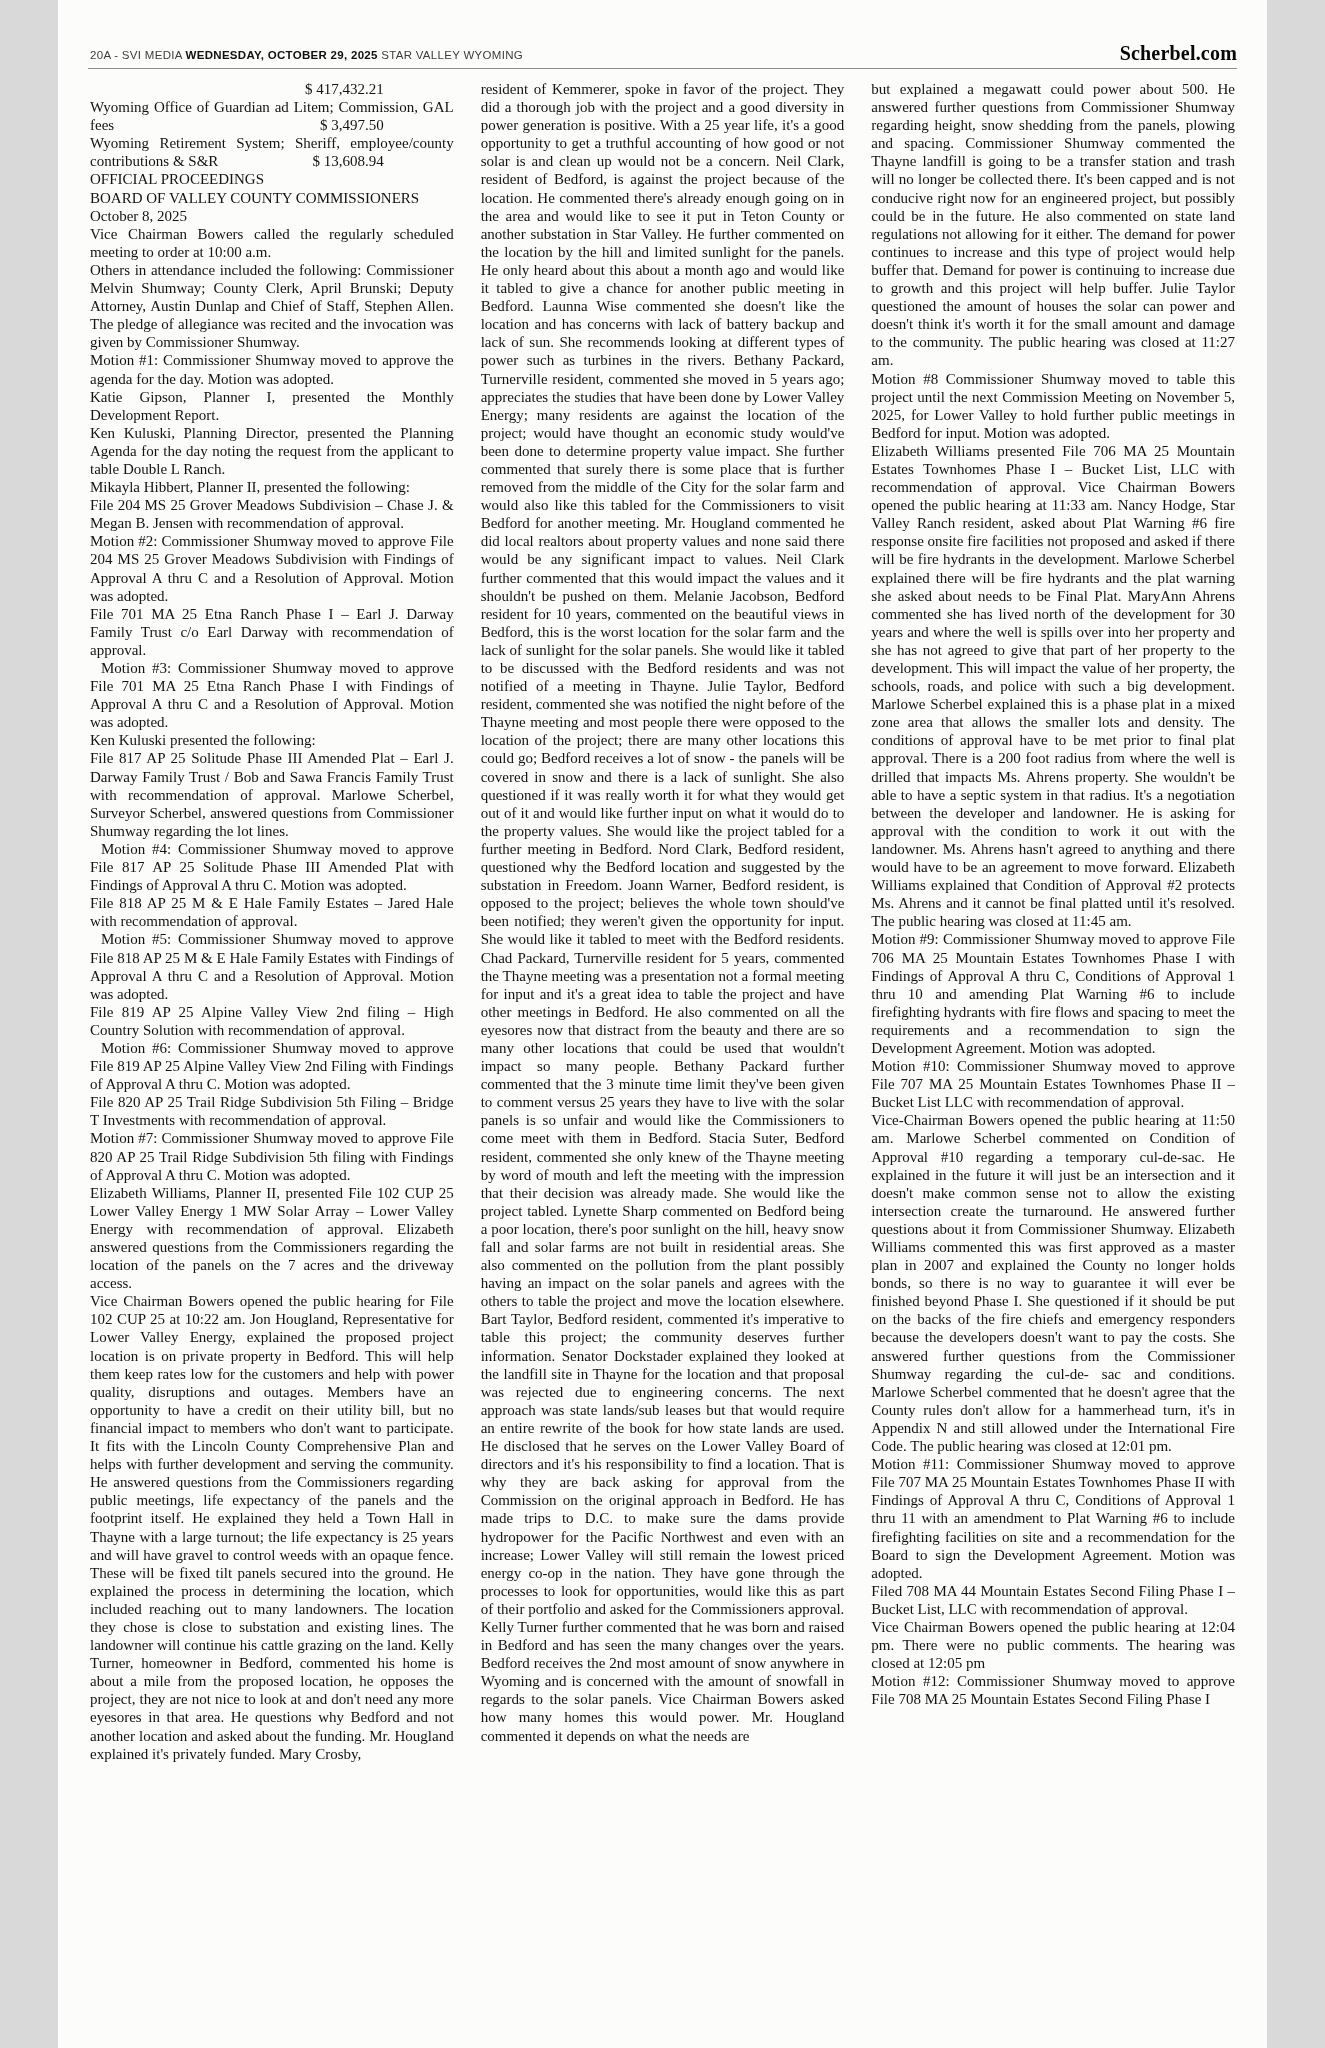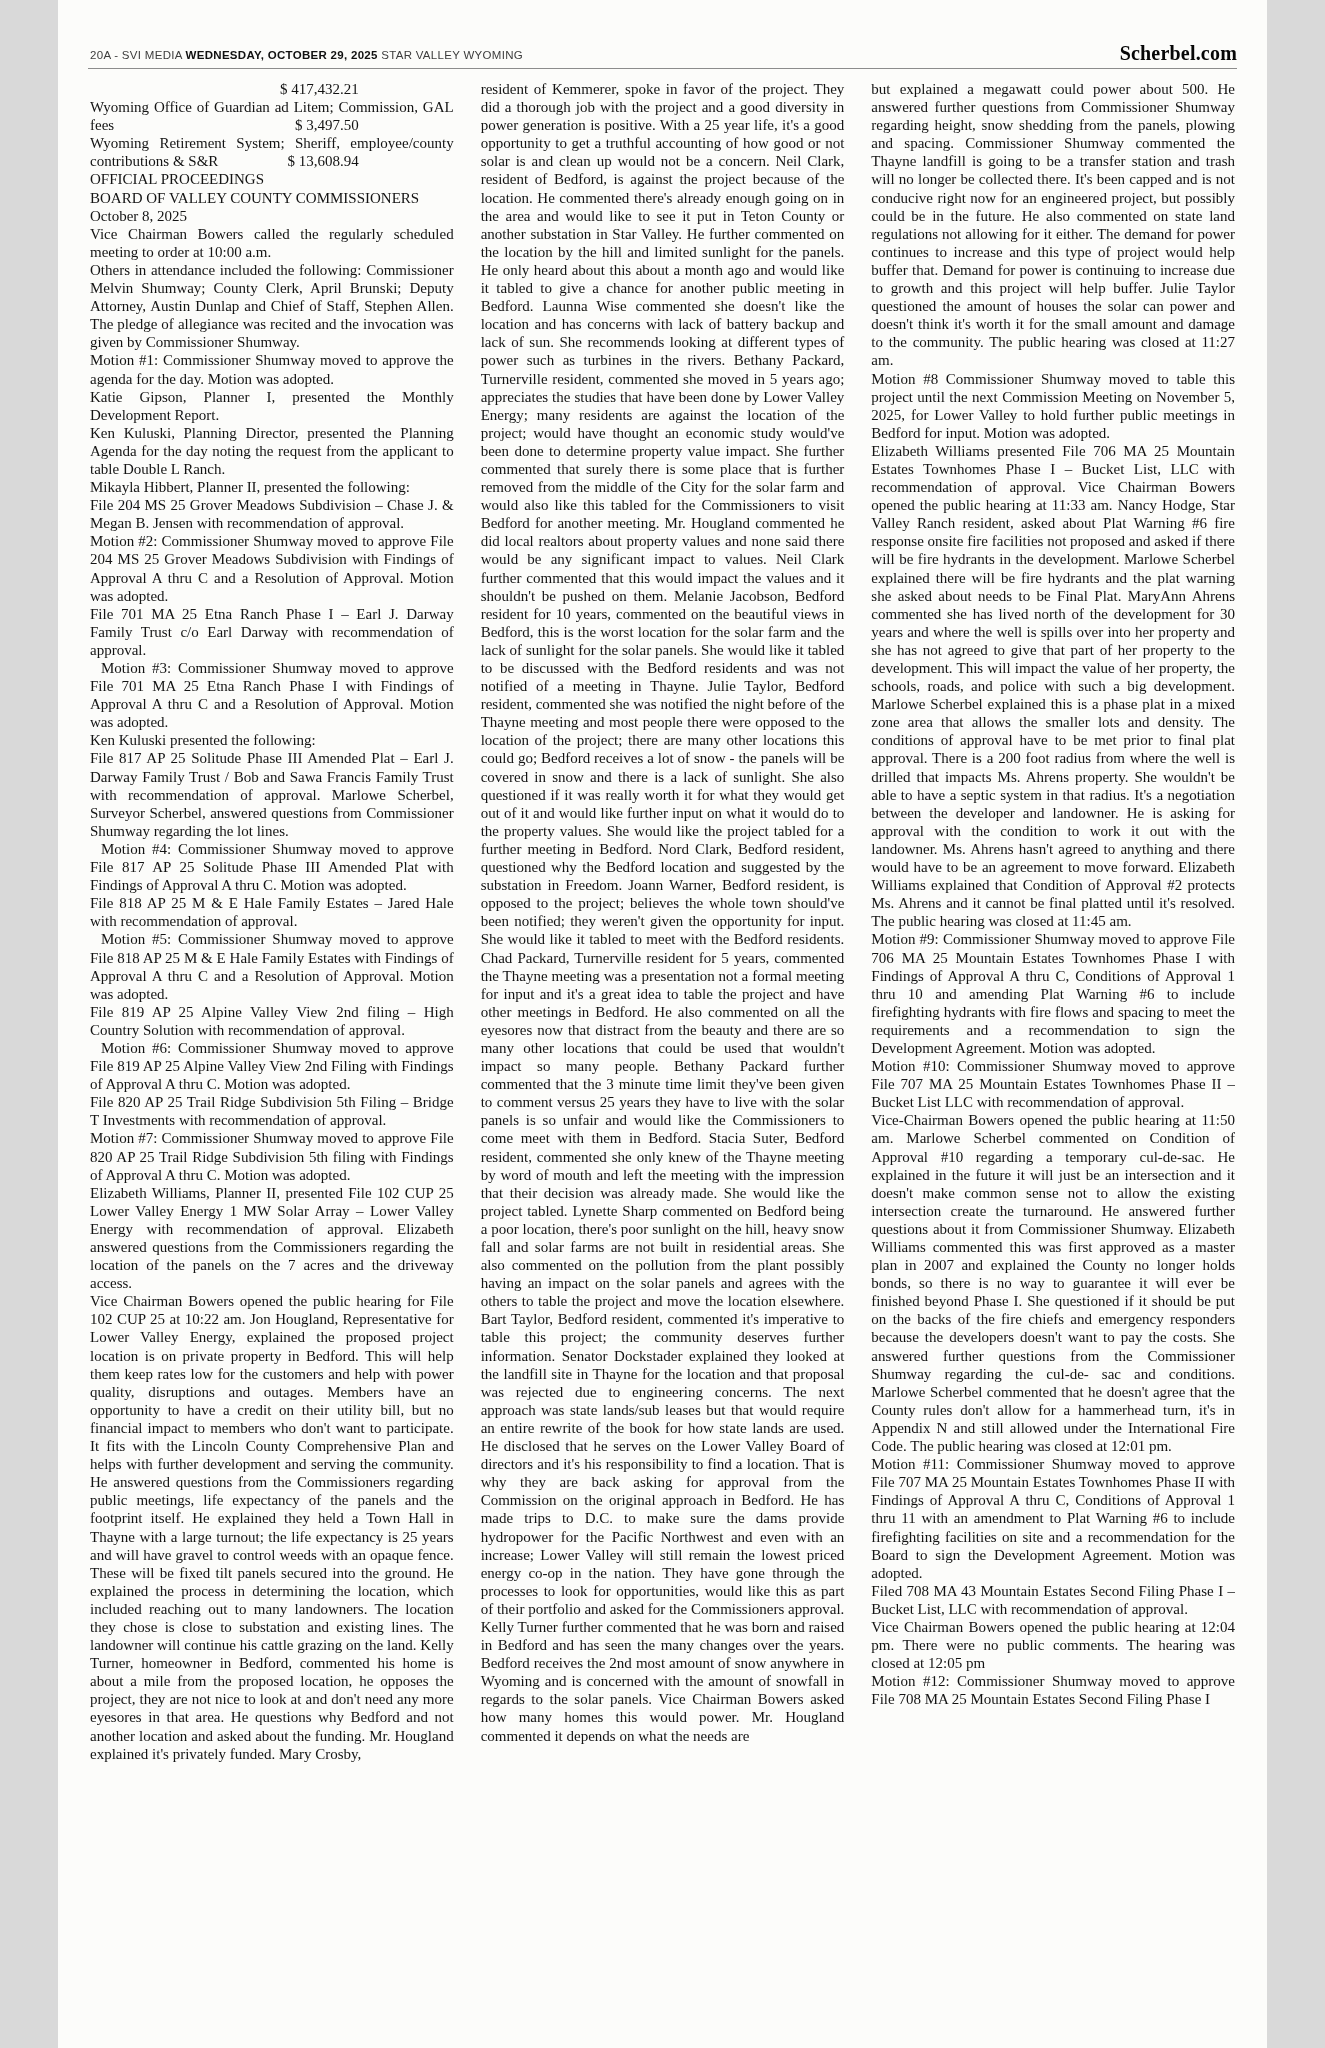--- a/index.html
+++ b/index.html
@@ -34,21 +34,21 @@
   .column {
     flex: 1 1 0; min-width: 0;
     font-family: "Liberation Serif", serif;
     font-size: 15px; line-height: 18.1px; color: #131313;
     text-align: justify;
     hyphens: auto; -webkit-hyphens: auto;
   }
   .column p { margin: 0; }
   p.indent { text-indent: 11px; }
   p.ledger { overflow: hidden; }
-  .amount { float: right; margin-right: 95px; }
+  .amount { float: right; margin-right: 70px; }
 </style>
 </head>
 <body>
 
 <div class="page">
   <div class="header">
     <div class="header-left">
       <span>20A - SVI MEDIA </span><span class="hdr-bold">WEDNESDAY, OCTOBER 29, 2025</span><span> STAR VALLEY WYOMING</span>
     </div>
     <div class="header-right">Scherbel.com</div>
@@ -88,18 +88,18 @@
         <p>resident of Kemmerer, spoke in favor of the project. They did a thorough job with the project and a good diversity in power generation is positive. With a 25 year life, it's a good opportunity to get a truthful accounting of how good or not solar is and clean up would not be a concern. Neil Clark, resident of Bedford, is against the project because of the location. He commented there's already enough going on in the area and would like to see it put in Teton County or another substation in Star Valley. He further commented on the location by the hill and limited sunlight for the panels. He only heard about this about a month ago and would like it tabled to give a chance for another public meeting in Bedford. Launna Wise commented she doesn't like the location and has concerns with lack of battery backup and lack of sun. She recommends looking at different types of power such as turbines in the rivers. Bethany Packard, Turnerville resident, commented she moved in 5 years ago; appreciates the studies that have been done by Lower Valley Energy; many residents are against the location of the project; would have thought an economic study would've been done to determine property value impact. She further commented that surely there is some place that is further removed from the middle of the City for the solar farm and would also like this tabled for the Commissioners to visit Bedford for another meeting. Mr. Hougland commented he did local realtors about property values and none said there would be any significant impact to values. Neil Clark further commented that this would impact the values and it shouldn't be pushed on them. Melanie Jacobson, Bedford resident for 10 years, commented on the beautiful views in Bedford, this is the worst location for the solar farm and the lack of sunlight for the solar panels. She would like it tabled to be discussed with the Bedford residents and was not notified of a meeting in Thayne. Julie Taylor, Bedford resident, commented she was notified the night before of the Thayne meeting and most people there were opposed to the location of the project; there are many other locations this could go; Bedford receives a lot of snow - the panels will be covered in snow and there is a lack of sunlight. She also questioned if it was really worth it for what they would get out of it and would like further input on what it would do to the property values. She would like the project tabled for a further meeting in Bedford. Nord Clark, Bedford resident, questioned why the Bedford location and suggested by the substation in Freedom. Joann Warner, Bedford resident, is opposed to the project; believes the whole town should've been notified; they weren't given the opportunity for input. She would like it tabled to meet with the Bedford residents. Chad Packard, Turnerville resident for 5 years, commented the Thayne meeting was a presentation not a formal meeting for input and it's a great idea to table the project and have other meetings in Bedford. He also commented on all the eyesores now that distract from the beauty and there are so many other locations that could be used that wouldn't impact so many people. Bethany Packard further commented that the 3 minute time limit they've been given to comment versus 25 years they have to live with the solar panels is so unfair and would like the Commissioners to come meet with them in Bedford. Stacia Suter, Bedford resident, commented she only knew of the Thayne meeting by word of mouth and left the meeting with the impression that their decision was already made. She would like the project tabled. Lynette Sharp commented on Bedford being a poor location, there's poor sunlight on the hill, heavy snow fall and solar farms are not built in residential areas. She also commented on the pollution from the plant possibly having an impact on the solar panels and agrees with the others to table the project and move the location elsewhere. Bart Taylor, Bedford resident, commented it's imperative to table this project; the community deserves further information. Senator Dockstader explained they looked at the landfill site in Thayne for the location and that proposal was rejected due to engineering concerns. The next approach was state lands/sub leases but that would require an entire rewrite of the book for how state lands are used. He disclosed that he serves on the Lower Valley Board of directors and it's his responsibility to find a location. That is why they are back asking for approval from the Commission on the original approach in Bedford. He has made trips to D.C. to make sure the dams provide hydropower for the Pacific Northwest and even with an increase; Lower Valley will still remain the lowest priced energy co-op in the nation. They have gone through the processes to look for opportunities, would like this as part of their portfolio and asked for the Commissioners approval. Kelly Turner further commented that he was born and raised in Bedford and has seen the many changes over the years. Bedford receives the 2nd most amount of snow anywhere in Wyoming and is concerned with the amount of snowfall in regards to the solar panels. Vice Chairman Bowers asked how many homes this would power. Mr. Hougland commented it depends on what the needs are</p>
       </div>
       <div class="column">
         <p>but explained a megawatt could power about 500. He answered further questions from Commissioner Shumway regarding height, snow shedding from the panels, plowing and spacing. Commissioner Shumway commented the Thayne landfill is going to be a transfer station and trash will no longer be collected there. It's been capped and is not conducive right now for an engineered project, but possibly could be in the future. He also commented on state land regulations not allowing for it either. The demand for power continues to increase and this type of project would help buffer that. Demand for power is continuing to increase due to growth and this project will help buffer. Julie Taylor questioned the amount of houses the solar can power and doesn't think it's worth it for the small amount and damage to the community. The public hearing was closed at 11:27 am.</p>
         <p>Motion #8 Commissioner Shumway moved to table this project until the next Commission Meeting on November 5, 2025, for Lower Valley to hold further public meetings in Bedford for input. Motion was adopted.</p>
         <p>Elizabeth Williams presented File 706 MA 25 Mountain Estates Townhomes Phase I – Bucket List, LLC with recommendation of approval. Vice Chairman Bowers opened the public hearing at 11:33 am. Nancy Hodge, Star Valley Ranch resident, asked about Plat Warning #6 fire response onsite fire facilities not proposed and asked if there will be fire hydrants in the development. Marlowe Scherbel explained there will be fire hydrants and the plat warning she asked about needs to be Final Plat. MaryAnn Ahrens commented she has lived north of the development for 30 years and where the well is spills over into her property and she has not agreed to give that part of her property to the development. This will impact the value of her property, the schools, roads, and police with such a big development. Marlowe Scherbel explained this is a phase plat in a mixed zone area that allows the smaller lots and density. The conditions of approval have to be met prior to final plat approval. There is a 200 foot radius from where the well is drilled that impacts Ms. Ahrens property. She wouldn't be able to have a septic system in that radius. It's a negotiation between the developer and landowner. He is asking for approval with the condition to work it out with the landowner. Ms. Ahrens hasn't agreed to anything and there would have to be an agreement to move forward. Elizabeth Williams explained that Condition of Approval #2 protects Ms. Ahrens and it cannot be final platted until it's resolved. The public hearing was closed at 11:45 am.</p>
         <p>Motion #9: Commissioner Shumway moved to approve File 706 MA 25 Mountain Estates Townhomes Phase I with Findings of Approval A thru C, Conditions of Approval 1 thru 10 and amending Plat Warning #6 to include firefighting hydrants with fire flows and spacing to meet the requirements and a recommendation to sign the Development Agreement. Motion was adopted.</p>
         <p>Motion #10: Commissioner Shumway moved to approve File 707 MA 25 Mountain Estates Townhomes Phase II – Bucket List LLC with recommendation of approval.</p>
         <p>Vice-Chairman Bowers opened the public hearing at 11:50 am. Marlowe Scherbel commented on Condition of Approval #10 regarding a temporary cul-de-sac. He explained in the future it will just be an intersection and it doesn't make common sense not to allow the existing intersection create the turnaround. He answered further questions about it from Commissioner Shumway. Elizabeth Williams commented this was first approved as a master plan in 2007 and explained the County no longer holds bonds, so there is no way to guarantee it will ever be finished beyond Phase I. She questioned if it should be put on the backs of the fire chiefs and emergency responders because the developers doesn't want to pay the costs. She answered further questions from the Commissioner Shumway regarding the cul-de- sac and conditions. Marlowe Scherbel commented that he doesn't agree that the County rules don't allow for a hammerhead turn, it's in Appendix N and still allowed under the International Fire Code. The public hearing was closed at 12:01 pm.</p>
         <p>Motion #11: Commissioner Shumway moved to approve File 707 MA 25 Mountain Estates Townhomes Phase II with Findings of Approval A thru C, Conditions of Approval 1 thru 11 with an amendment to Plat Warning #6 to include firefighting facilities on site and a recommendation for the Board to sign the Development Agreement. Motion was adopted.</p>
-        <p>Filed 708 MA 43 Mountain Estates Second Filing Phase I – Bucket List, LLC with recommendation of approval.</p>
+        <p>Filed 708 MA 44 Mountain Estates Second Filing Phase I – Bucket List, LLC with recommendation of approval.</p>
         <p>Vice Chairman Bowers opened the public hearing at 12:04 pm. There were no public comments. The hearing was closed at 12:05 pm</p>
         <p>Motion #12: Commissioner Shumway moved to approve File 708 MA 25 Mountain Estates Second Filing Phase I</p>
       </div>
     </div>
 </div>
 
 </body></html>

